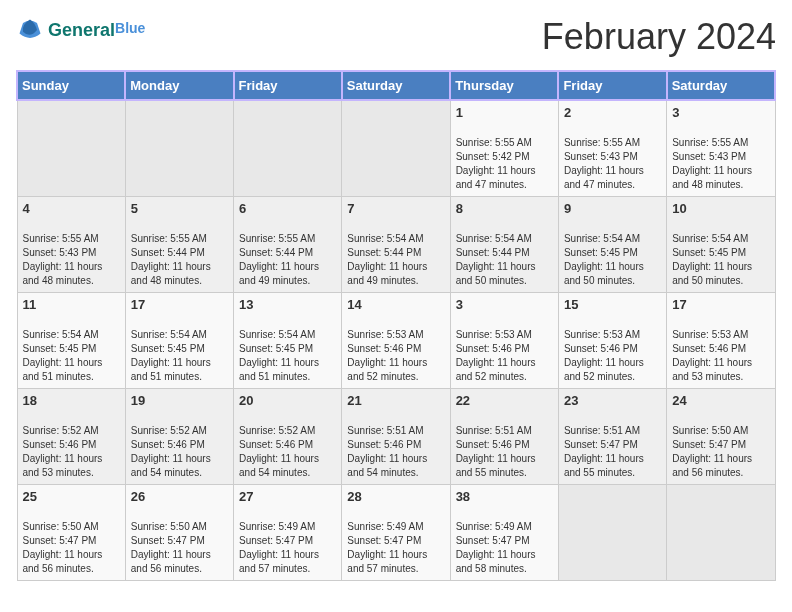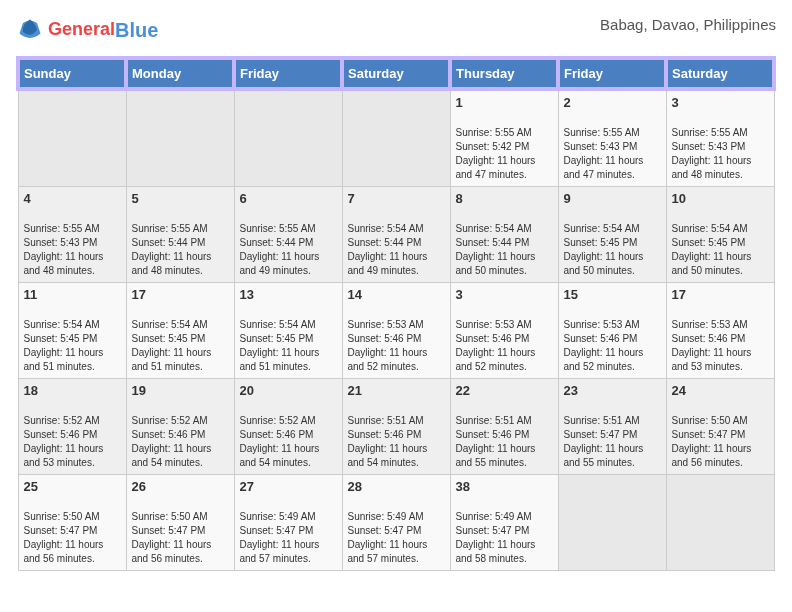--- a/index.html
+++ b/index.html
@@ -17,24 +17,24 @@
       margin-bottom: 12px;
     }
     .logo {
       display: flex;
       align-items: center;
       gap: 4px;
     }
     .logo-text-general {
       font-size: 18px;
       font-weight: bold;
-      color: #ef4444;
+      color: #0f766e;
     }
     .logo-text-blue {
-      font-size: 20px;
+      font-size: 14px;
       font-weight: bold;
       color: #4a90d9;
     }
     .logo-icon {
       width: 28px;
       height: 28px;
     }
     .title-area {
       text-align: right;
     }
@@ -52,21 +52,21 @@
       border-collapse: collapse;
       border: 1px solid #ccc;
     }
     thead tr th {
       background-color: #4a7fc1;
       color: #fff;
       font-size: 13px;
       font-weight: bold;
       padding: 6px 4px;
       text-align: left;
-      border: 4px solid #c4b5fd;
+      border: 2px solid #c4b5fd;
     }
     tbody tr td {
       vertical-align: top;
       padding: 4px 5px;
       font-size: 10.5px;
       color: #333;
       border: 1px solid #ccc;
       height: 85px;
       width: 14.28%;
     }
@@ -102,21 +102,21 @@
       <path d="M16 4 Q22 8 24 16 Q16 26 8 18 Q6 10 16 4Z" fill="#2a6aaa"></path>
     </svg>
     <div>
       <div style="display:flex; gap:0;">
         <span class="logo-text-general">General</span>
         <span class="logo-text-blue">Blue</span>
       </div>
     </div>
   </div>
   <div class="title-area">
-    <div class="calendar-subtitle">Babag, Davao, Philippines</div>
+    <div class="calendar-title">February 2024</div>
   </div>
 </div>
 
 <table>
   <thead>
     <tr>
       <th>Sunday</th>
       <th>Monday</th>
       <th>Friday</th>
       <th>Saturday</th>

